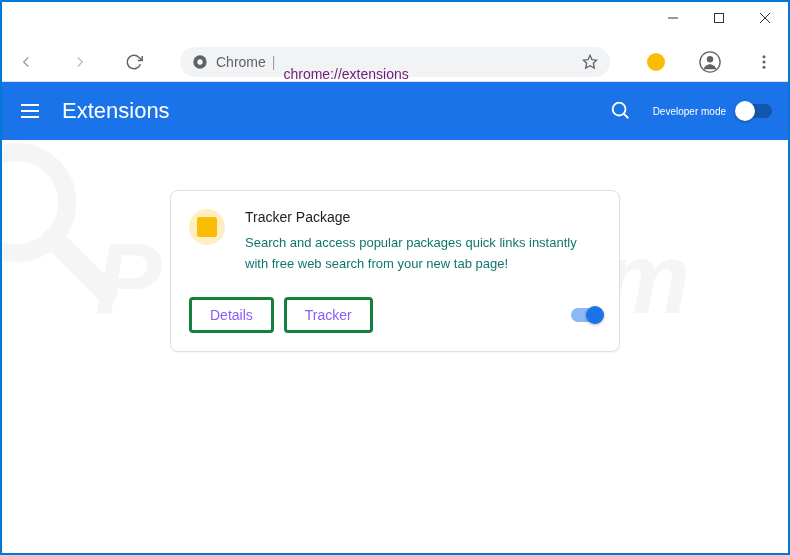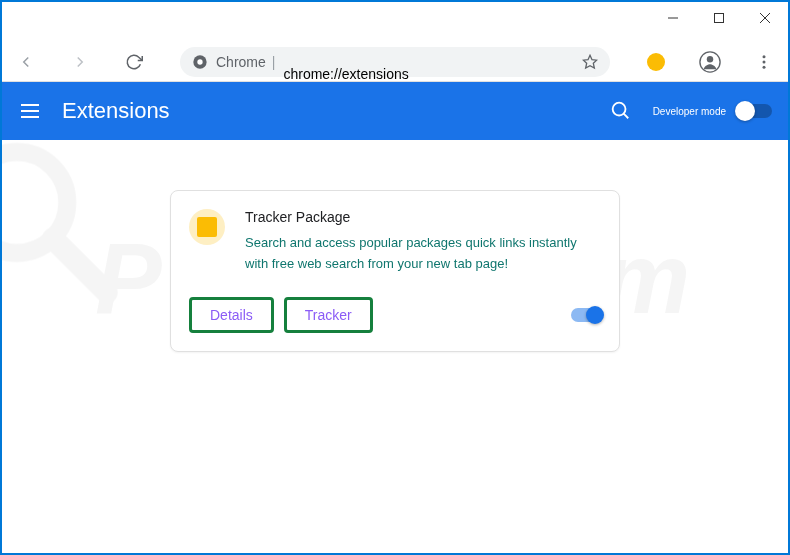--- a/index.html
+++ b/index.html
@@ -22,21 +22,21 @@
 .newtab { width: 28px; height: 28px; display: flex; align-items: center; justify-content: center; margin-left: 8px; color: #5f6368; }
 
 
 .addressrow { height: 40px; background: #fff; display: flex; align-items: center; padding: 0 8px; border-bottom: 1px solid #e0e0e0; gap: 22px; }
 .nav-btn { width: 32px; height: 32px; display: flex; align-items: center; justify-content: center; color: #9aa0a6; border-radius: 50%; }
 .nav-btn.active { color: #5f6368; }
 .omnibox { flex: 1; height: 30px; background: #f1f3f4; border-radius: 15px; display: flex; align-items: center; padding: 0 12px; margin: 0 8px; }
 .omni-icon { width: 16px; height: 16px; margin-right: 8px; color:#5f6368; display:flex; align-items:center;}
 .omni-origin { font-size: 14px; color: #5f6368; margin-right: 6px; }
 .omni-sep { color: #9aa0a6; margin-right: 8px; font-size:14px;}
-.omni-url { font-size: 14px; color: #000000; flex: 1; margin-top: 24px; }
+.omni-url { font-size: 14px; color: #701a75; flex: 1; margin-top: 24px; }
 .omni-star { width: 16px; height: 16px; color: #5f6368; }
 .toolbar-icon { width: 32px; height: 32px; display: flex; align-items: center; justify-content: center; }
 
 
 .ext-header { height: 58px; background: #1a73e8; display: flex; align-items: center; padding: 12px 16px; color: #fff; }
 .menu-icon { width: 24px; height: 24px; margin-right: 20px; }
 .ext-title { font-size: 22px; font-weight: 400; flex: 1; }
 .search-ext { width: 24px; height: 24px; margin-right: 20px; }
 .dev-mode { font-size: 10px; margin-right: 12px; }
 .toggle-off { width: 34px; height: 14px; background: rgba(0,0,0,0.25); border-radius: 7px; position: relative; }

